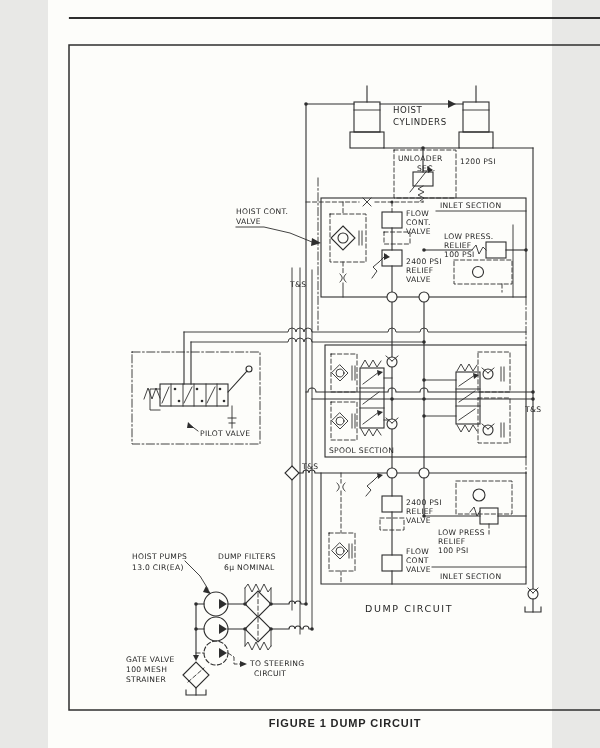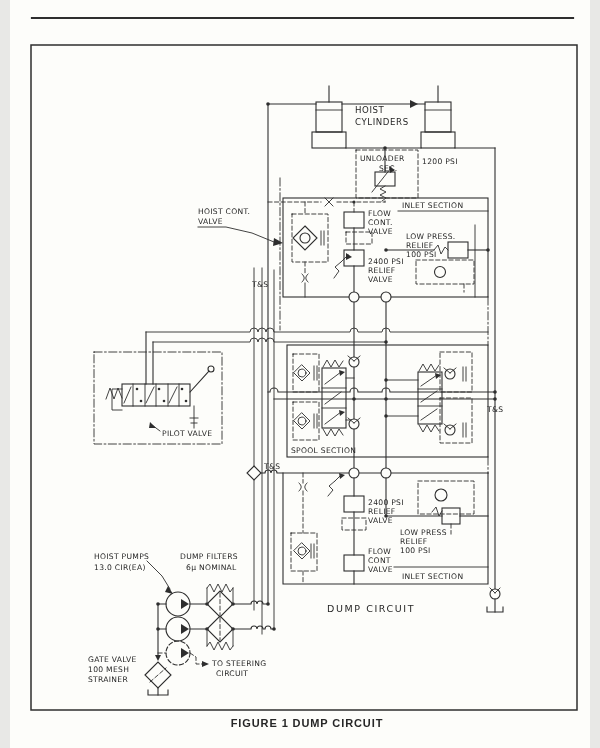--- a/index.html
+++ b/index.html
@@ -1,16 +1,16 @@
 <!DOCTYPE html>
 <html><head>
 <meta charset="utf-8">
 <style>
   html,body{margin:0;padding:0;background:#e8e8e6;}
-  #page{width:580px;height:748px;background:#fdfdfa;position:relative;margin:0 auto;
+  #page{width:504px;height:748px;background:#fdfdfa;position:relative;margin:0 auto;
         font-family:"DejaVu Sans",sans-serif;}
   svg{display:block}
   .ln{stroke:#2e2e2e;stroke-width:1.1;fill:none;stroke-linecap:square}
   .thin{stroke-width:0.9}
   .thick{stroke-width:2.2}
   .dash{stroke-dasharray:4 2.6}
   .dashdot{stroke-dasharray:8 2.6 1.6 2.6}
   .fillink{fill:#2e2e2e;stroke:none}
   .paperfill{fill:#fdfdfa}
   text{fill:#262626;font-family:"DejaVu Sans",sans-serif;letter-spacing:0.3px}

